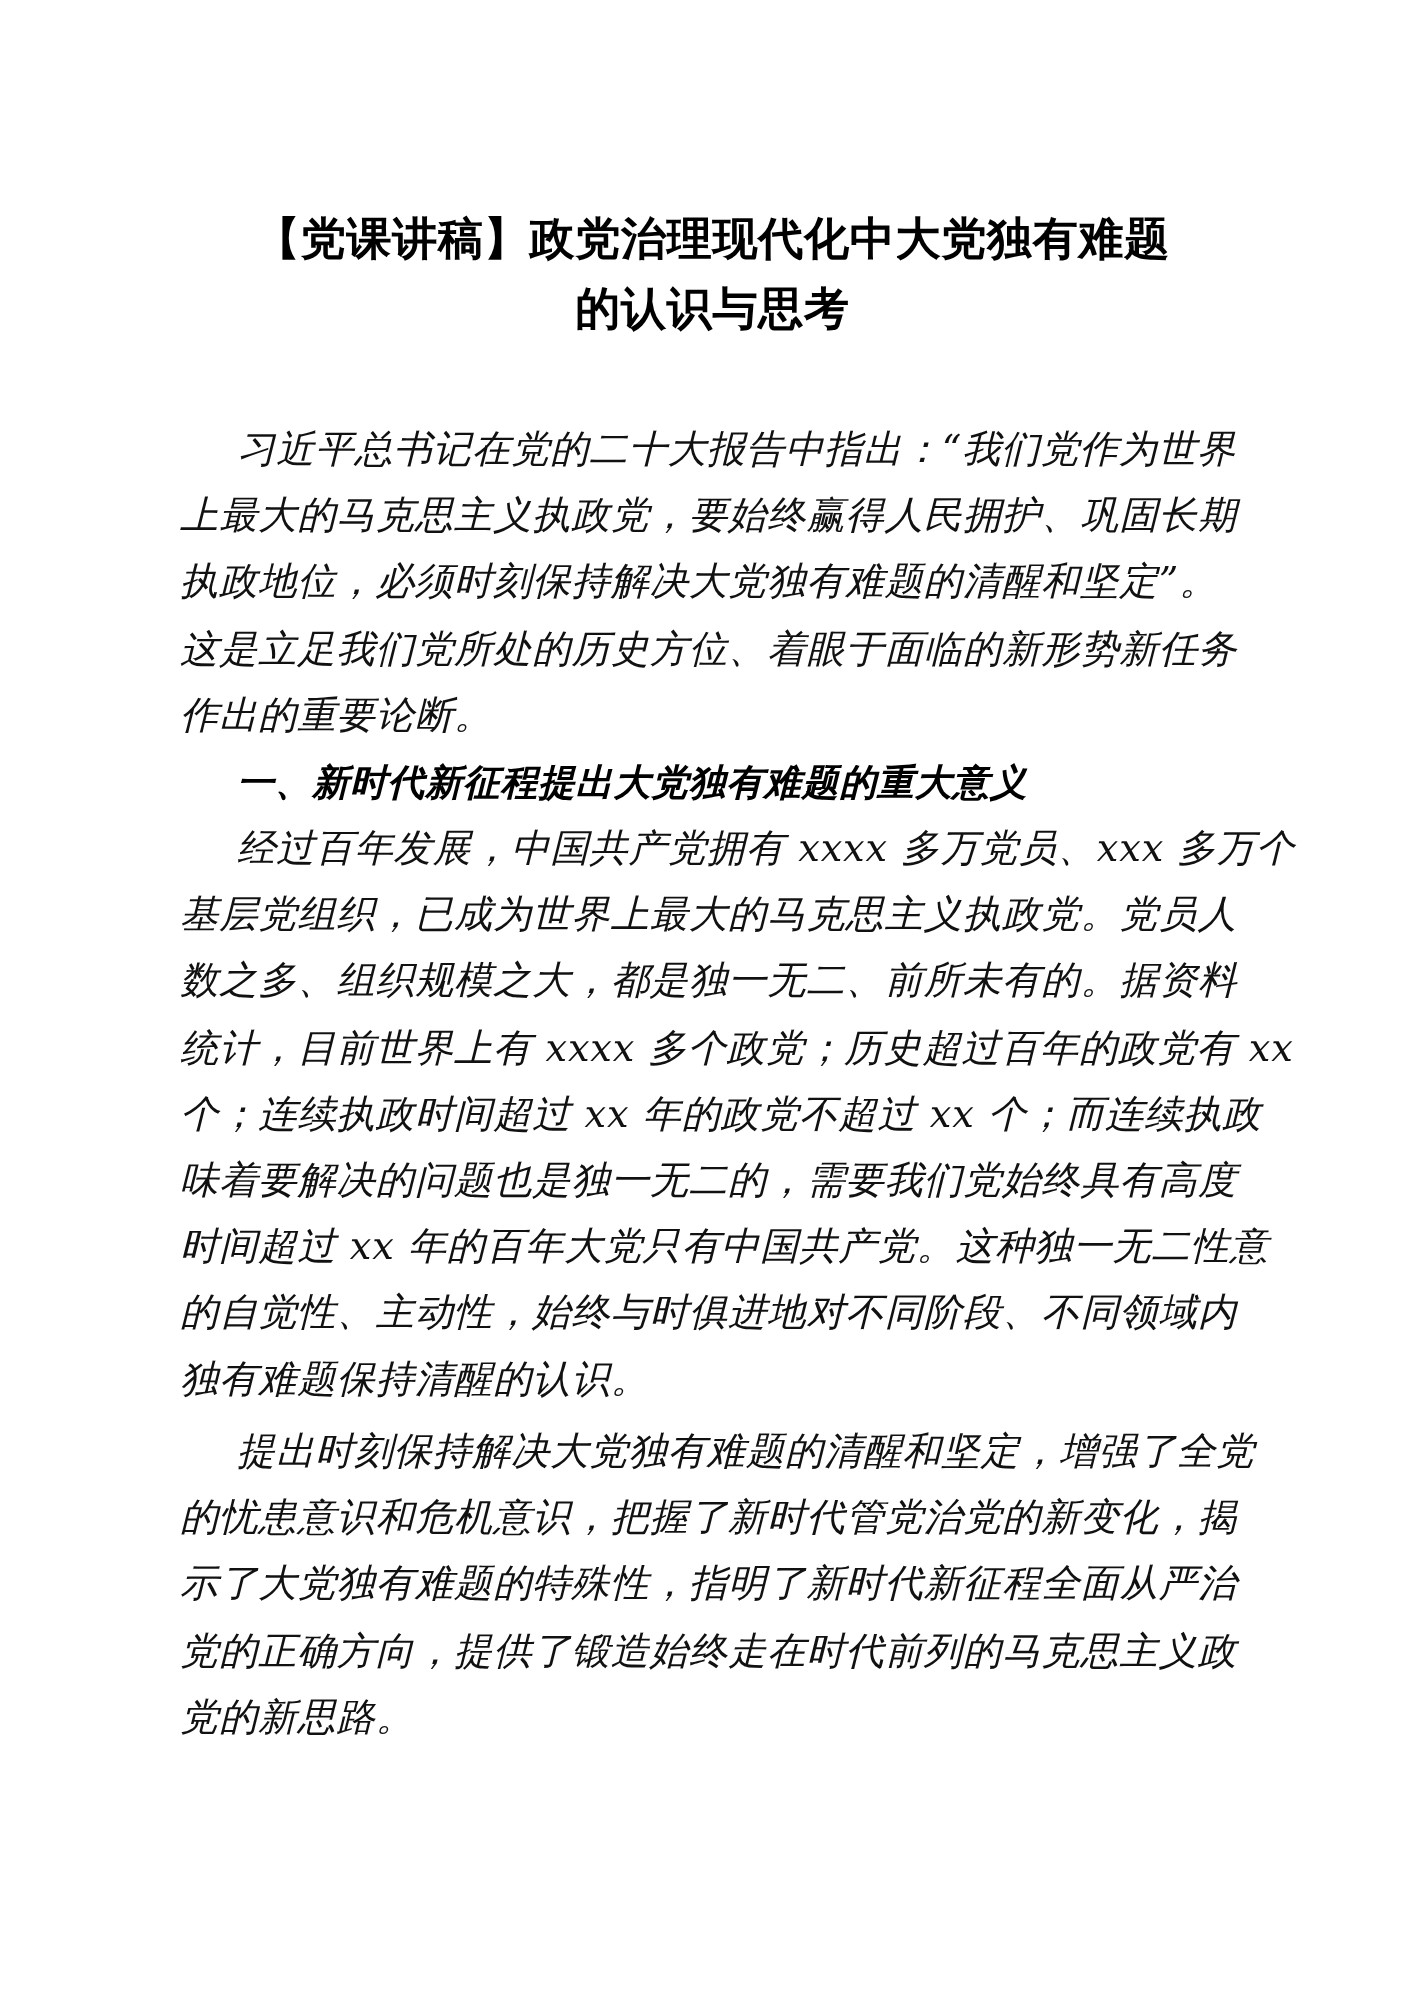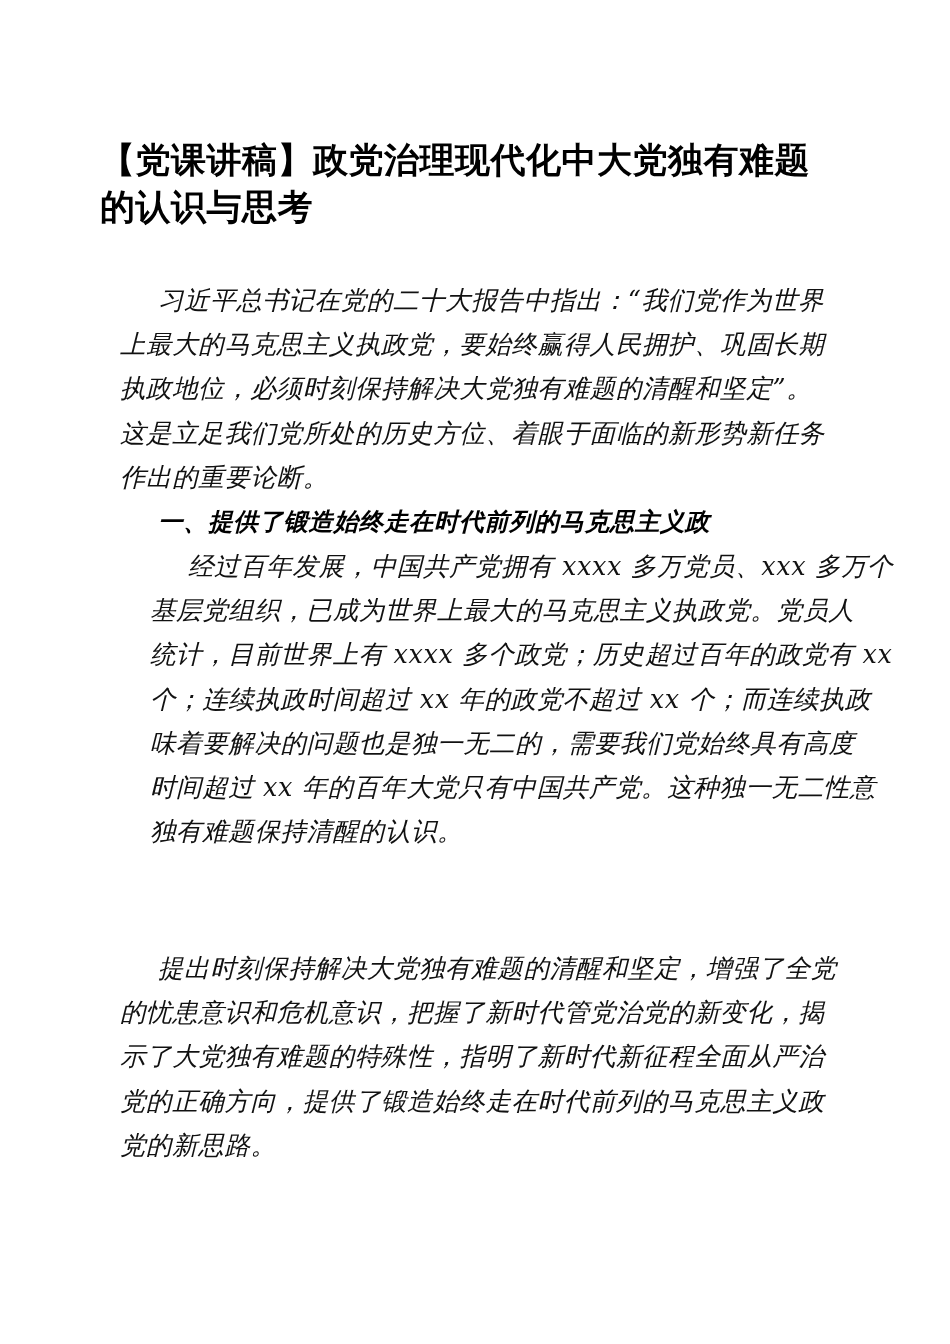--- a/index.html
+++ b/index.html
@@ -1,38 +1,39 @@
 <!DOCTYPE html>
 <html><head>
 <meta charset="utf-8">
 <style>
   html, body { margin: 0; padding: 0; background: #ffffff; }
   body { width: 950px; height: 1344px; position: relative; overflow: hidden; }
   .page { position: absolute; left: 0; top: 0; width: 950px; height: 1344px; background: #fff; }
   .title {
     position: absolute; left: 100px; width: 750px; top: 136px;
+    text-align: center;
     font-family: "DejaVu Serif", "Liberation Serif", serif;
-    font-weight: bold; font-size: 35px; line-height: 47px; color: #000;
+    font-weight: bold; font-size: 30px; line-height: 47px; color: #000;
     letter-spacing: 0.5px;
   }
   .title .tl { display: block; white-space: nowrap; }
   .body {
     position: absolute; left: 120px; width: 712px;
     font-family: "DejaVu Serif", "Liberation Serif", serif;
     font-size: 25.5px; color: #111; font-style: italic;
   }
   .line { display: block; white-space: nowrap; height: 44.2px; line-height: 44.2px; letter-spacing: 0.6px; }
   .line.indent { padding-left: 38px; }
   .heading {
     font-family: "DejaVu Sans", "Liberation Sans", sans-serif;
     font-weight: bold; font-size: 24.5px; color: #000;
   }
   .p1 { top: 278px; }
   .h1 { top: 500px; }
-  .p2 { top: 544px; margin-left: 30px; }
+  .p2 { top: 544px; }
   .p3 { top: 946px; }
 </style>
 </head>
 <body>
 
 <div class="page">
 
   <h1 class="title" style="margin:0;">
     <span class="tl">【党课讲稿】政党治理现代化中大党独有难题</span>
     <span class="tl">的认识与思考</span>
@@ -40,30 +41,32 @@
 
   <div class="body p1">
     <span class="line indent">习近平总书记在党的二十大报告中指出：“我们党作为世界</span>
     <span class="line">上最大的马克思主义执政党，要始终赢得人民拥护、巩固长期</span>
     <span class="line">执政地位，必须时刻保持解决大党独有难题的清醒和坚定”。</span>
     <span class="line">这是立足我们党所处的历史方位、着眼于面临的新形势新任务</span>
     <span class="line">作出的重要论断。</span>
   </div>
 
   <div class="body h1">
-    <span class="line indent heading">一、提供了锻造始终走在时代前列的马克思主义政</span>
+    <span class="line indent heading">一、新时代新征程提出大党独有难题的重大意义</span>
   </div>
 
   <div class="body p2">
     <span class="line indent">经过百年发展，中国共产党拥有 xxxx 多万党员、xxx 多万个</span>
     <span class="line">基层党组织，已成为世界上最大的马克思主义执政党。党员人</span>
+    <span class="line">数之多、组织规模之大，都是独一无二、前所未有的。据资料</span>
     <span class="line">统计，目前世界上有 xxxx 多个政党；历史超过百年的政党有 xx</span>
     <span class="line">个；连续执政时间超过 xx 年的政党不超过 xx 个；而连续执政</span>
     <span class="line">味着要解决的问题也是独一无二的，需要我们党始终具有高度</span>
     <span class="line">时间超过 xx 年的百年大党只有中国共产党。这种独一无二性意</span>
+    <span class="line">的自觉性、主动性，始终与时俱进地对不同阶段、不同领域内</span>
     <span class="line">独有难题保持清醒的认识。</span>
   </div>
 
   <div class="body p3">
     <span class="line indent">提出时刻保持解决大党独有难题的清醒和坚定，增强了全党</span>
     <span class="line">的忧患意识和危机意识，把握了新时代管党治党的新变化，揭</span>
     <span class="line">示了大党独有难题的特殊性，指明了新时代新征程全面从严治</span>
     <span class="line">党的正确方向，提供了锻造始终走在时代前列的马克思主义政</span>
     <span class="line">党的新思路。</span>
   </div>

